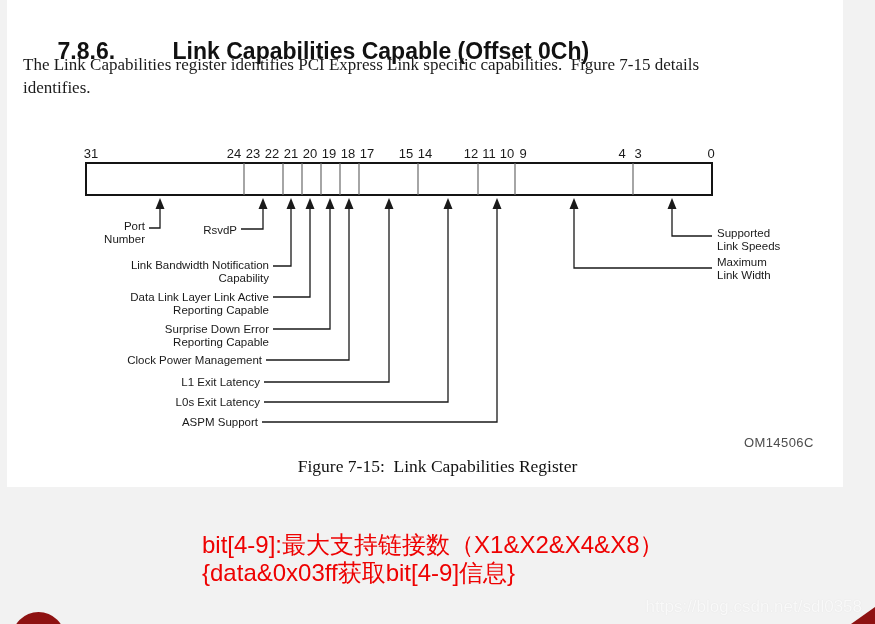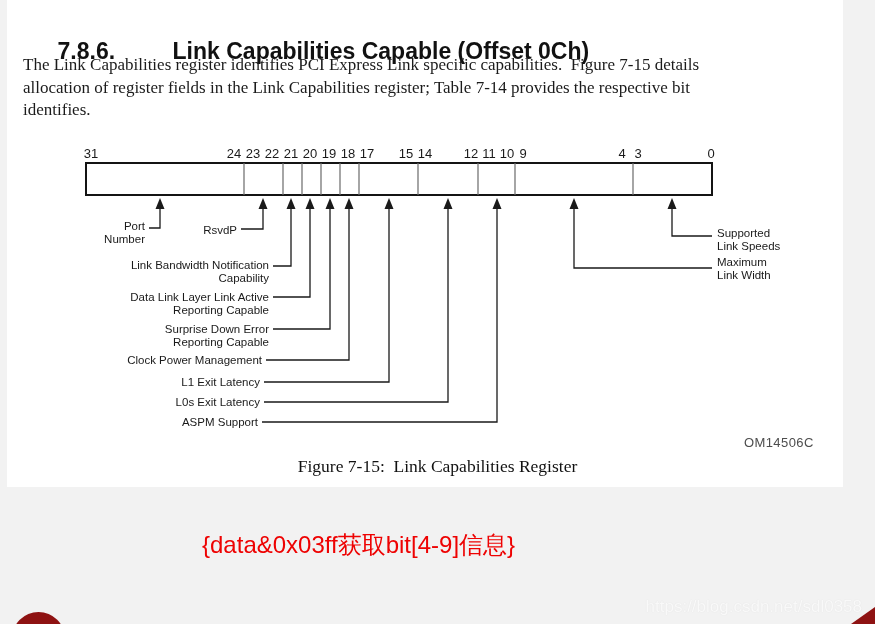--- a/index.html
+++ b/index.html
@@ -64,21 +64,20 @@
 </style>
 </head>
 <body style="background: rgb(242, 242, 242);">
 
 <div class="document">
   <div class="heading">
     <span class="num">7.8.6.</span><span>Link Capabilities Capable (Offset 0Ch)</span>
   </div>
   <div class="para">
       <div>The Link Capabilities register identifies PCI Express Link specific capabilities.  Figure 7-15 details</div>
-      <div>allocation of register fields in the Link Capabilities register; Table 7-14 provides the respective bit</div>
       <div>identifies.</div>
     </div>
   <div class="fig-code">OM14506C</div>
 </div>
 
 <div class="fig-caption">Figure 7-15:  Link Capabilities Register</div>
 
 <svg class="figure-svg" width="875" height="624" viewBox="0 0 875 624" xmlns="http://www.w3.org/2000/svg">
     <rect x="86" y="163" width="626" height="32" class="boxline"></rect>
     <line x1="244" y1="163" x2="244" y2="195" class="divline"></line>
@@ -144,19 +143,20 @@
     <text x="717" y="250" text-anchor="start" class="callouttext">Link Speeds</text>
     <path d="M 712 236 L 672 236 L 672 208" class="connector"></path>
     <polygon points="672,198 667.5,209 676.5,209" class="arrowhead"></polygon>
     <text x="717" y="266" text-anchor="start" class="callouttext">Maximum</text>
     <text x="717" y="279" text-anchor="start" class="callouttext">Link Width</text>
     <path d="M 712 268 L 574 268 L 574 208" class="connector"></path>
     <polygon points="574,198 569.5,209 578.5,209" class="arrowhead"></polygon>
   </svg>
 
 <div class="annotation" style="color: rgb(238, 2, 2);">
+    <div>bit[4-9]:最大支持链接数（X1&amp;X2&amp;X4&amp;X8）</div>
     <div>{data&amp;0x03ff获取bit[4-9]信息}</div>
   </div>
 
 <div class="watermark">https://blog.csdn.net/sdl0358</div>
 
 <div class="badge-circle" style="background: rgb(142, 18, 18);"></div>
 <div class="corner-triangle" style="background: rgb(142, 18, 18);"></div>
 
 </body></html>

